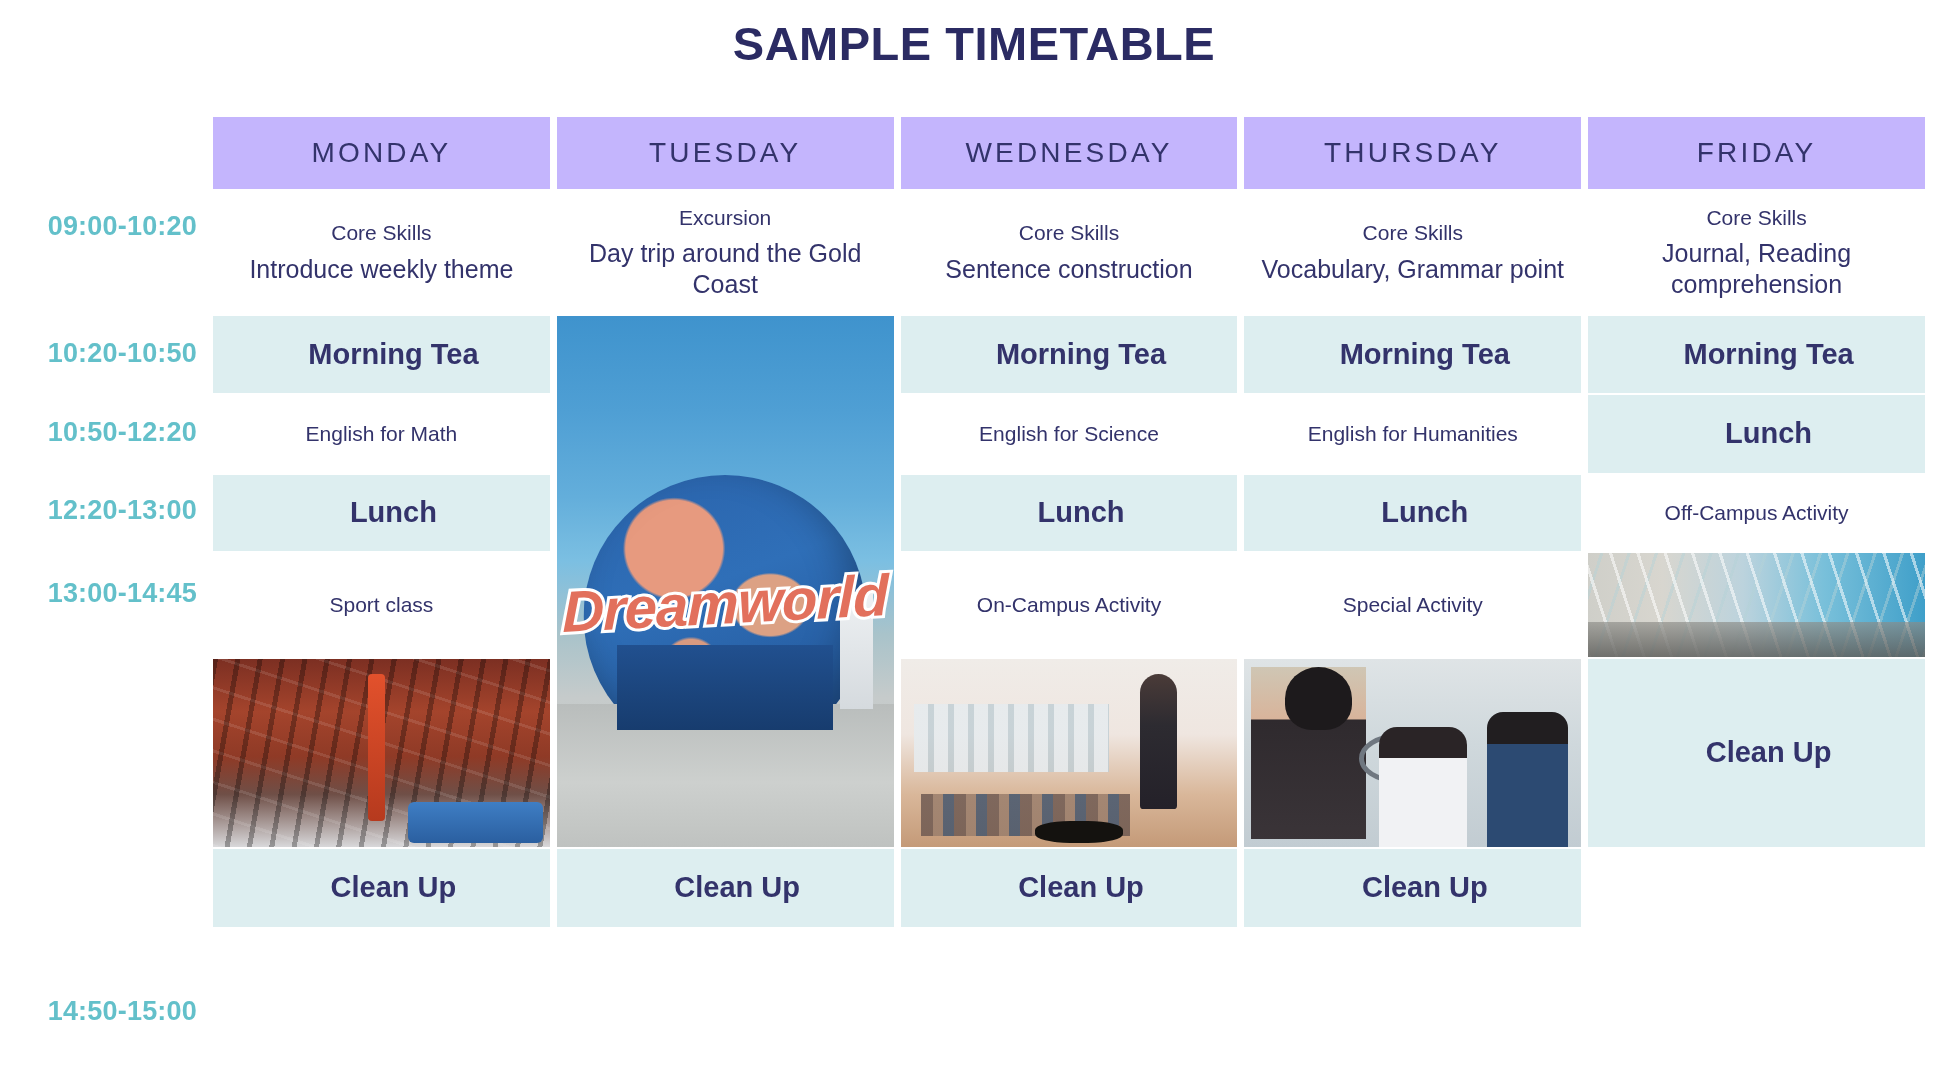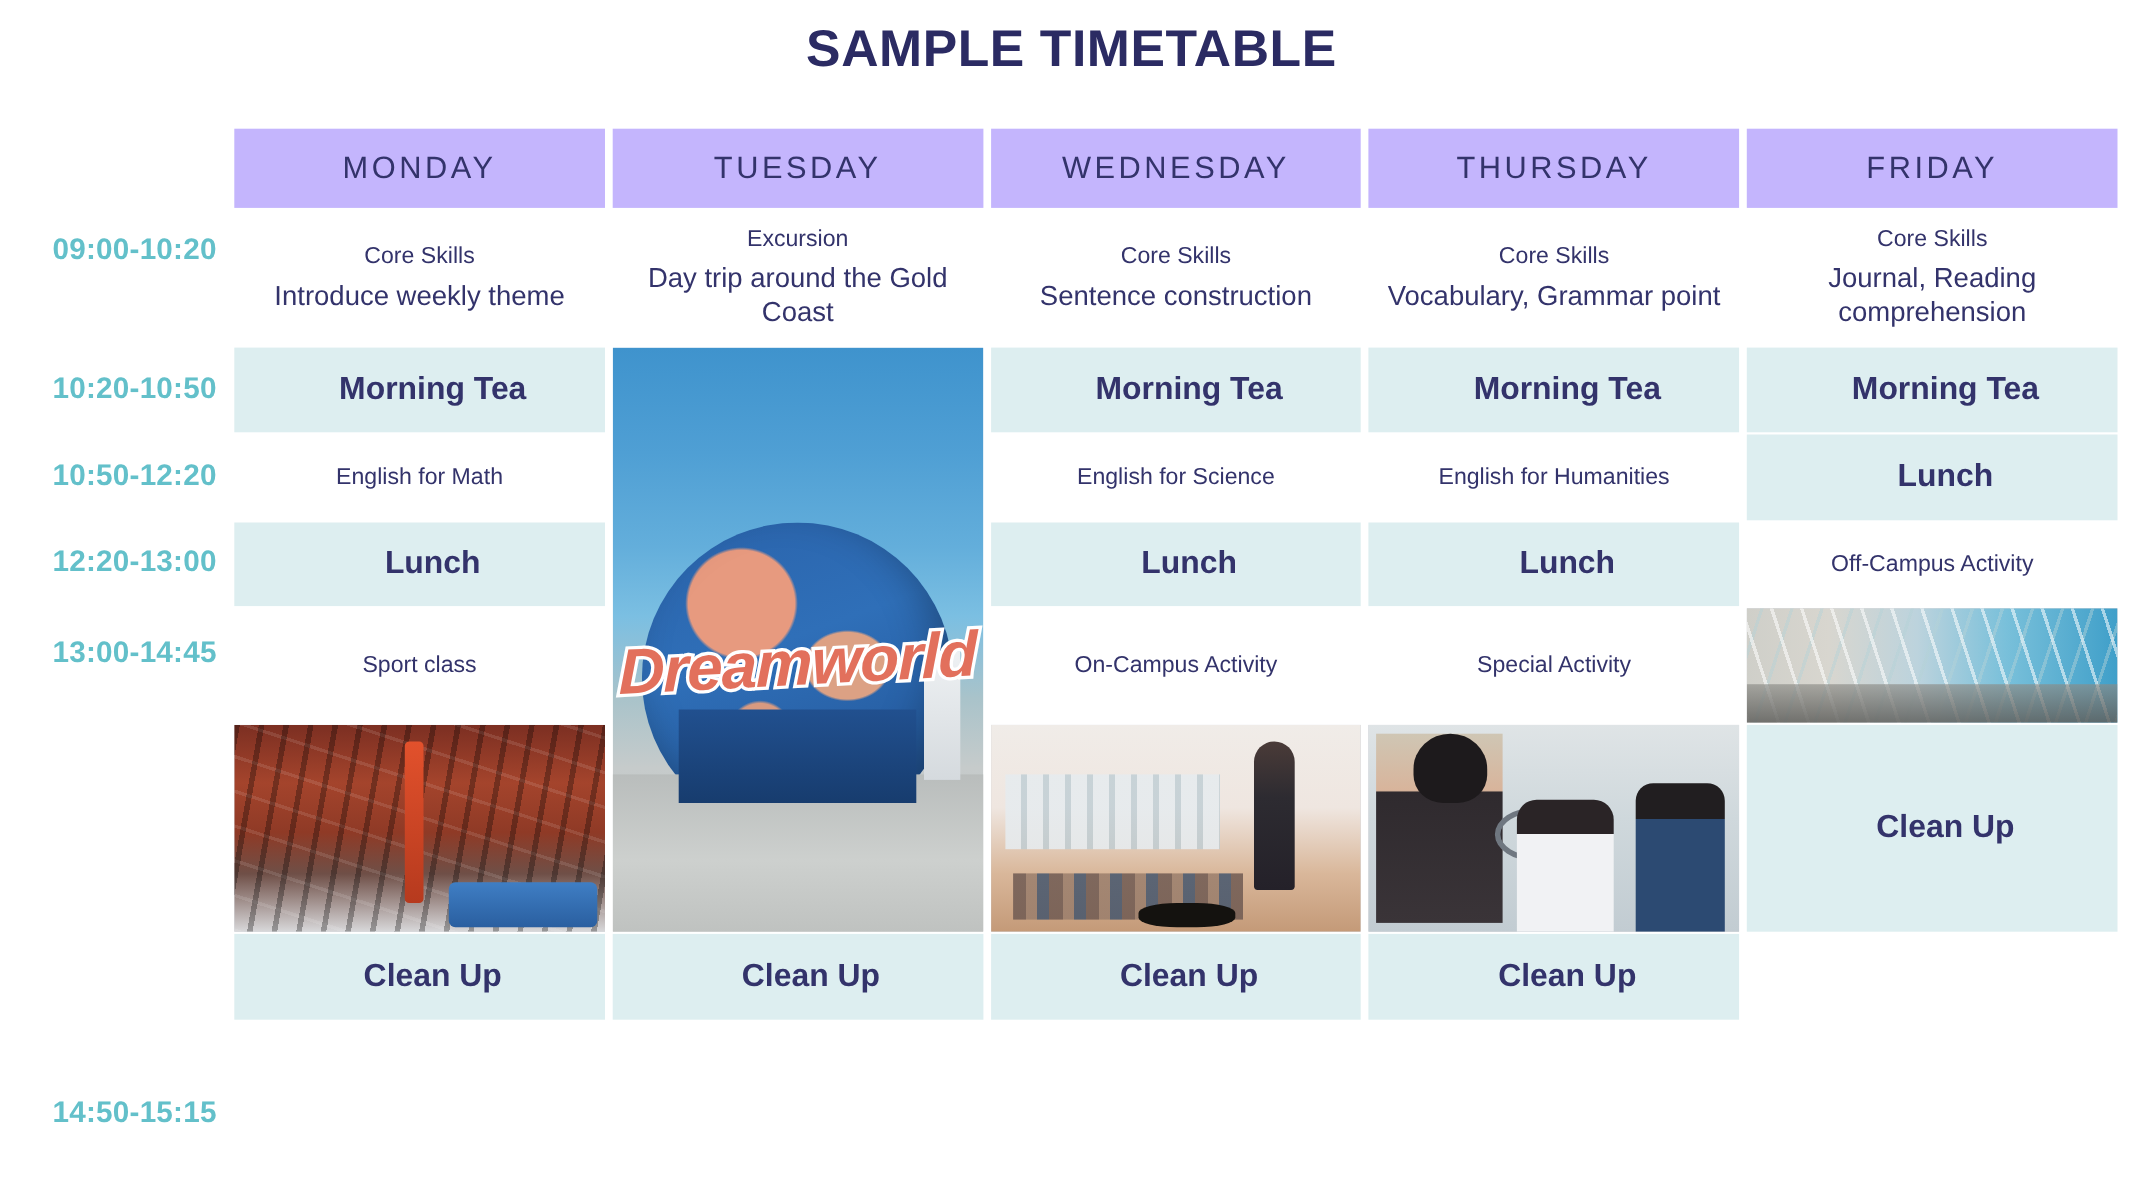--- a/index.html
+++ b/index.html
@@ -265,21 +265,21 @@
 
 <div id="page">
 
   <div id="title">SAMPLE TIMETABLE</div>
 
   <div class="time-label" style="top:211px;">09:00-10:20</div>
   <div class="time-label" style="top:338px;">10:20-10:50</div>
   <div class="time-label" style="top:417px;">10:50-12:20</div>
   <div class="time-label" style="top:495px;">12:20-13:00</div>
   <div class="time-label" style="top:578px;">13:00-14:45</div>
-  <div class="time-label" style="top:996px;">14:50-15:15</div>
+  <div class="time-label" style="top:996px;">14:50-15:00</div>
 
   <div id="grid">
 
     <div class="cell head">
         <span>MONDAY</span>
       </div>
     <div class="cell head">
         <span>TUESDAY</span>
       </div>
     <div class="cell head">

